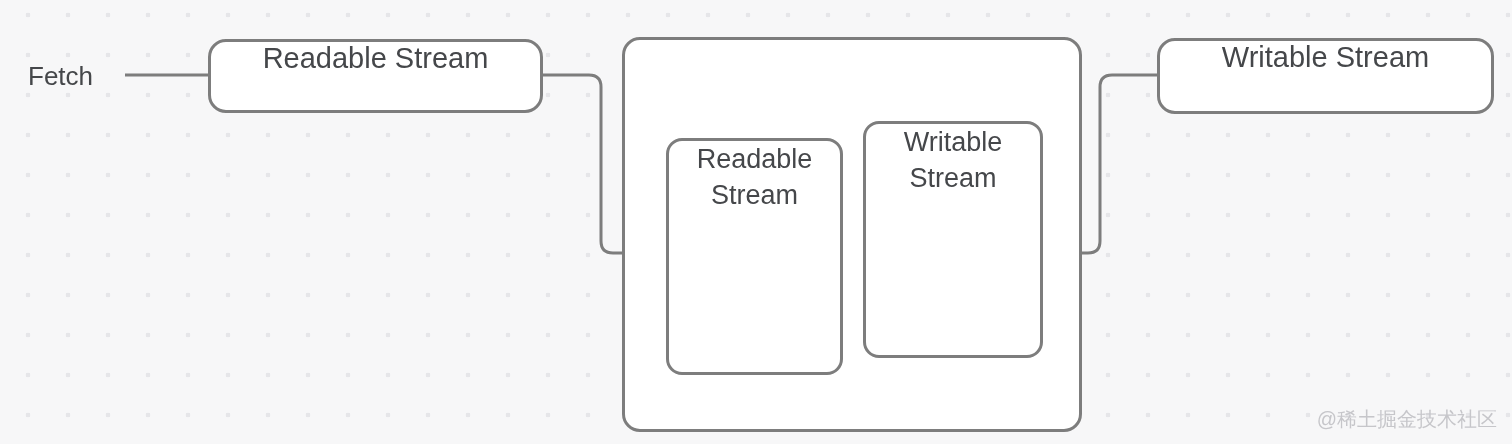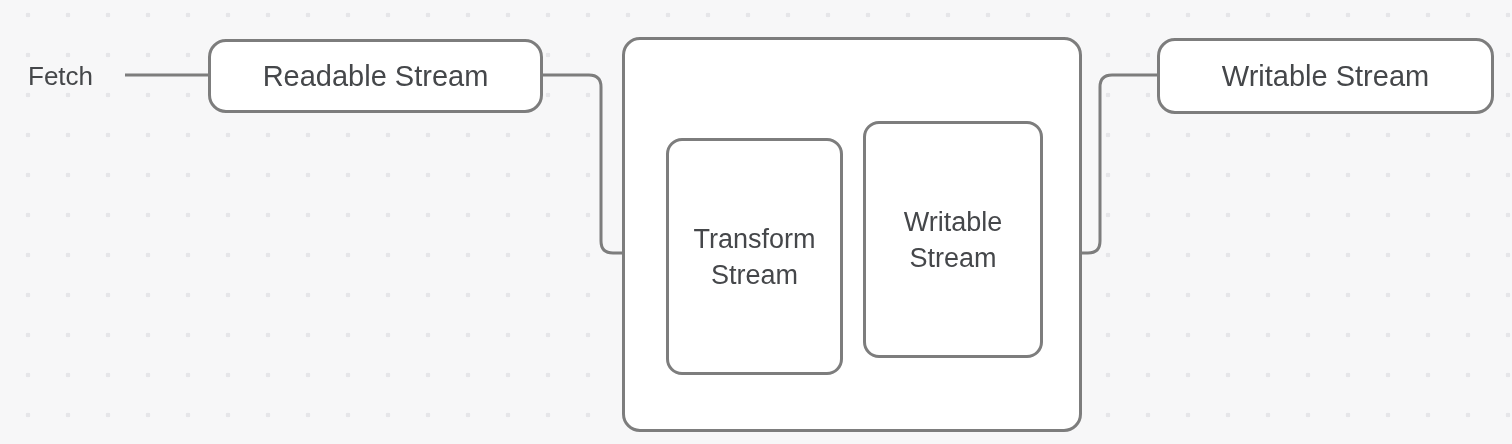--- a/index.html
+++ b/index.html
@@ -45,21 +45,20 @@
     border-radius: 18px;
   }
   .node-label {
     font-size: 29px;
     color: var(--text);
     white-space: pre-line;
     text-align: center;
   }
   .leaf {
     display: flex;
-    align-items: center;
     justify-content: center;
   }
   .node-readable   { left: 208px;  top: 39px; width: 335px; height: 74px; }
   .node-writable   { left: 1157px; top: 38px; width: 337px; height: 76px; }
   .node-transform  { left: 622px;  top: 37px; width: 460px; height: 395px; }
   .transform-title {
     position: absolute;
     left: 0; top: 21px;
     width: 100%;
     text-align: center;
@@ -102,28 +101,29 @@
 
   <div class="fetch-label">Fetch</div>
 
   <div class="node node-readable leaf">
     <span class="node-label">Readable Stream</span>
   </div>
 
   <div class="node node-transform">
 
     <div class="node node-inner inner-readable leaf">
-      <span class="node-label">Transform
+      <span class="node-label">Readable
 Stream</span>
     </div>
 
     <div class="node node-inner inner-writable leaf">
       <span class="node-label">Writable
 Stream</span>
     </div>
   </div>
 
   <div class="node node-writable leaf">
     <span class="node-label">Writable Stream</span>
   </div>
 
+  <div class="watermark">@稀土掘金技术社区</div>
 
 </div>
 
 </body></html>

